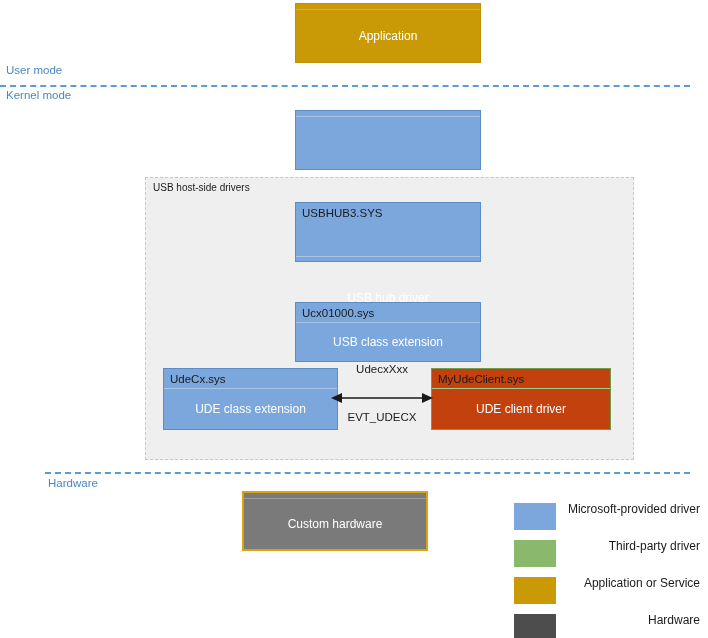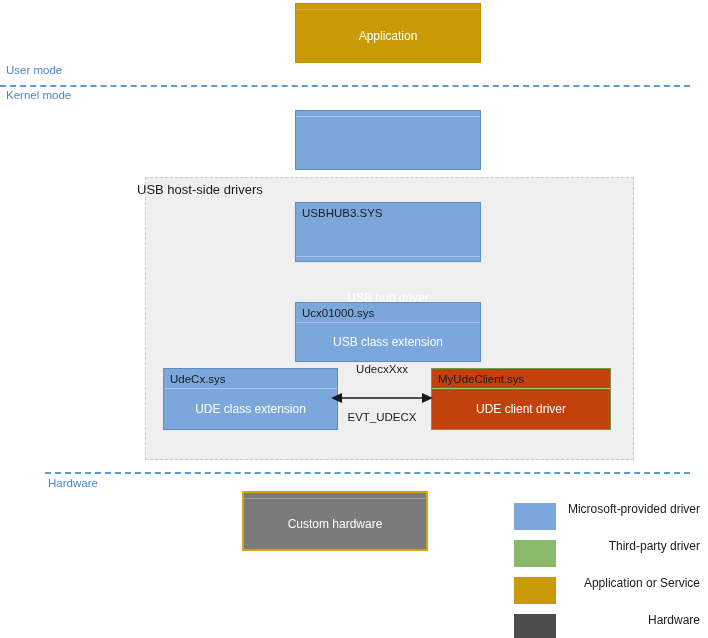--- a/index.html
+++ b/index.html
@@ -64,22 +64,22 @@
   
   #host-container {
     position: absolute;
     left: 145px; top: 177px;
     width: 489px; height: 283px;
     background: #EFEFEF;
     border: 1px dashed #C4C9CE;
   }
   #host-container-label {
     position: absolute;
-    left: 137px; top: 182px;
-    font-size: 13px;
+    left: 153px; top: 182px;
+    font-size: 10px;
     color: #1a1a1a;
     white-space: nowrap;
   }
 
   
   .modeline {
     position: absolute;
     height: 0;
     border-top: 2px dashed #5B9BD5;
   }

